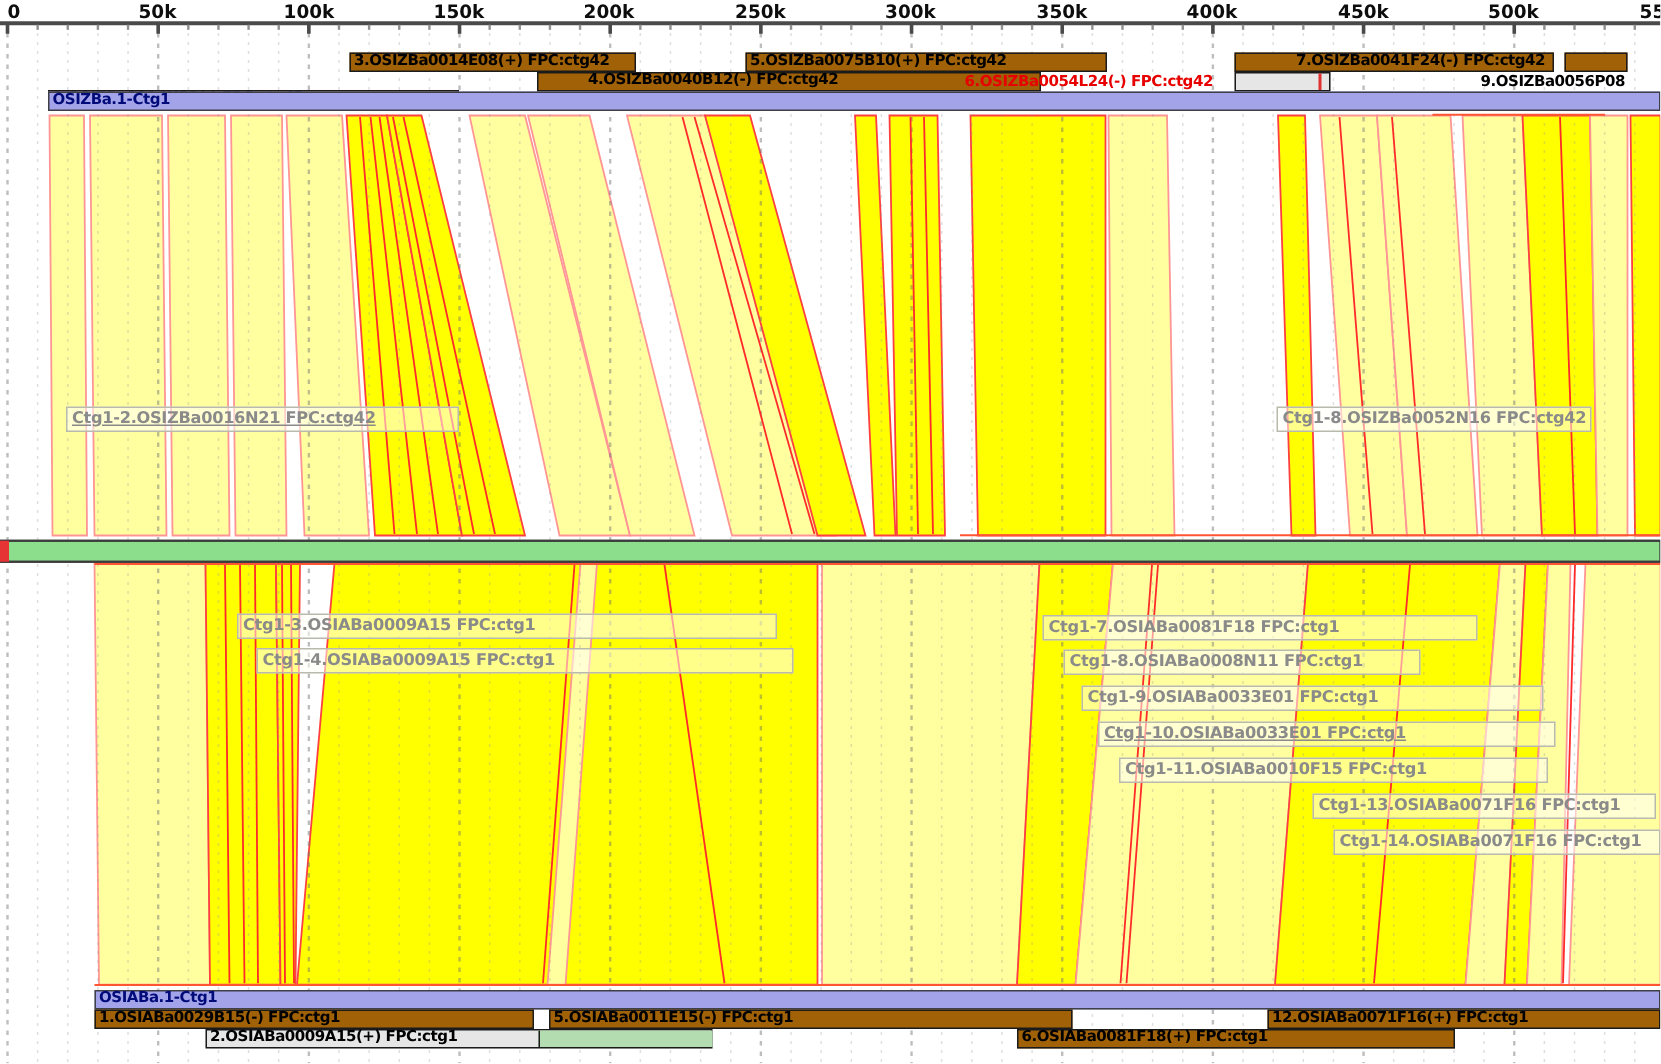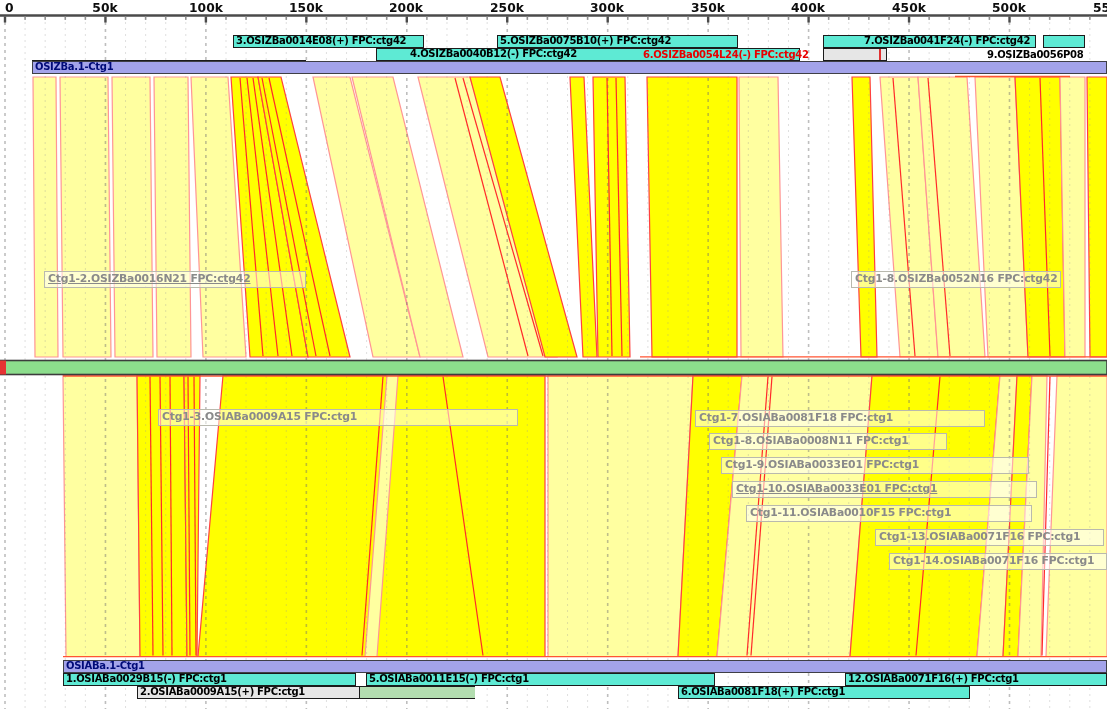--- a/index.html
+++ b/index.html
@@ -3,21 +3,21 @@
 <meta charset="utf-8">
 <style>
   html,body{margin:0;padding:0;background:#ffffff}
   .stage{position:relative;width:1107px;height:709px;background:#ffffff;overflow:hidden;
          font-family:"DejaVu Sans",sans-serif}
   #gfx{position:absolute;left:0;top:0}
   #ui{position:absolute;left:0;top:0;width:1107px;height:709px}
   .bar{position:absolute;box-sizing:border-box;height:13px;border:1px solid #1b1b1b;
        font-weight:bold;font-size:10px;line-height:10.5px;white-space:nowrap;
        padding:0 0 0 2px;letter-spacing:-0.3px;color:#000;overflow:visible}
-  .bar.green{background:#5eead4}
+  .bar.green{background:#a16207}
   .bar.gray{background:#e6e6e6}
   .bar.purple{background:#a3a3ea;border-color:#3f3f46;color:#000a78}
   .seg{position:absolute;top:0;bottom:0;background:#b3ddb0;border-left:1px solid #1b1b1b}
   .rtick{position:absolute;top:0;bottom:0;width:2px;background:#e03030}
   .ftext{position:absolute;font-weight:bold;font-size:10px;line-height:12px;
          letter-spacing:-0.3px;white-space:nowrap}
   .mlabel{position:absolute;box-sizing:border-box;height:17px;border:1px solid #b9b9ae;
           background:rgba(255,255,250,0.55);color:#8a8a8a;font-weight:bold;font-size:10.8px;
           line-height:14.5px;letter-spacing:-0.2px;padding:0 3px;white-space:nowrap;overflow:hidden}
 </style>
@@ -223,34 +223,35 @@
         <text x="1009" y="12" text-anchor="middle" font-size="12.3" font-weight="bold" fill="#0d0d0d" font-family="&quot;DejaVu Sans&quot;,sans-serif">500k</text>
         <text x="1110" y="12" text-anchor="middle" font-size="12.3" font-weight="bold" fill="#0d0d0d" font-family="&quot;DejaVu Sans&quot;,sans-serif">550k</text>
       </g>
     </svg>
   <div id="ui">
       <div class="bar green" style="left: 233px; top: 34.5px; width: 191px;"><span style="position: relative;">3.OSIZBa0014E08(+) FPC:ctg42</span></div>
       <div class="bar green" style="left: 497px; top: 34.5px; width: 241px;"><span style="position: relative;">5.OSIZBa0075B10(+) FPC:ctg42</span></div>
       <div class="bar green" style="left: 823px; top: 34.5px; width: 213px; padding-left: 40px;"><span style="position: relative;">7.OSIZBa0041F24(-) FPC:ctg42</span></div>
       <div class="bar green" style="left: 1043px; top: 34.5px; width: 42px;"><span style="position: relative;"></span></div>
       <div class="bar green" style="left: 32px; top: 47.5px; width: 274px; margin-top: 12px;"><span style="position: relative;">1.OSIZBa0016N21(-) FPC:ctg42</span></div>
-      <div class="bar green" style="left: 376px; top: 47.5px; width: 424px; padding-left: 33px;"><span style="position: relative;">4.OSIZBa0040B12(-) FPC:ctg42</span></div>
+      <div class="bar green" style="left: 358px; top: 47.5px; width: 336px; padding-left: 33px;"><span style="position: relative;">4.OSIZBa0040B12(-) FPC:ctg42</span></div>
       <div class="bar gray" style="left: 823px; top: 47.5px; width: 64px;"><div class="rtick" style="left: 55px;"></div><span style="position: relative;"></span></div>
       <div class="bar purple" style="left: 32px; top: 60.5px; width: 1075px;"><span style="position: relative;">OSIZBa.1-Ctg1</span></div>
       <div class="bar purple" style="left: 63px; top: 659.5px; width: 1044px;"><span style="position: relative;">OSIABa.1-Ctg1</span></div>
       <div class="bar green" style="left: 63px; top: 672.5px; width: 293px;"><span style="position: relative;">1.OSIABa0029B15(-) FPC:ctg1</span></div>
       <div class="bar green" style="left: 366px; top: 672.5px; width: 349px;"><span style="position: relative;">5.OSIABa0011E15(-) FPC:ctg1</span></div>
       <div class="bar green" style="left: 845px; top: 672.5px; width: 262px;"><span style="position: relative;">12.OSIABa0071F16(+) FPC:ctg1</span></div>
       <div class="bar gray" style="left: 137px; top: 685.5px; width: 338px;"><div class="seg" style="left: 221px; width: 115px;"></div><span style="position: relative;">2.OSIABa0009A15(+) FPC:ctg1</span></div>
       <div class="bar green" style="left: 678px; top: 685.5px; width: 292px;"><span style="position: relative;">6.OSIABa0081F18(+) FPC:ctg1</span></div>
       <div class="ftext" style="left: 643px; top: 48.5px; color: rgb(232, 0, 0);">6.OSIZBa0054L24(-) FPC:ctg42</div>
       <div class="ftext" style="left: 987px; top: 48.5px; color: rgb(0, 0, 0);">9.OSIZBa0056P08</div>
       <div class="mlabel" style="left: 44px; top: 271px; width: 262px; text-decoration: underline;">Ctg1-2.OSIZBa0016N21 FPC:ctg42</div>
       <div class="mlabel" style="left: 851px; top: 271px; width: 210px;">Ctg1-8.OSIZBa0052N16 FPC:ctg42</div>
       <div class="mlabel" style="left: 158px; top: 409px; width: 360px;">Ctg1-3.OSIABa0009A15 FPC:ctg1</div>
+      <div class="mlabel" style="left: 171px; top: 432px; width: 358px;">Ctg1-4.OSIABa0009A15 FPC:ctg1</div>
       <div class="mlabel" style="left: 695px; top: 410px; width: 290px;">Ctg1-7.OSIABa0081F18 FPC:ctg1</div>
       <div class="mlabel" style="left: 709px; top: 433px; width: 238px;">Ctg1-8.OSIABa0008N11 FPC:ctg1</div>
       <div class="mlabel" style="left: 721px; top: 457px; width: 308px;">Ctg1-9.OSIABa0033E01 FPC:ctg1</div>
       <div class="mlabel" style="left: 732px; top: 481px; width: 305px; text-decoration: underline;">Ctg1-10.OSIABa0033E01 FPC:ctg1</div>
       <div class="mlabel" style="left: 746px; top: 505px; width: 286px;">Ctg1-11.OSIABa0010F15 FPC:ctg1</div>
       <div class="mlabel" style="left: 875px; top: 529px; width: 229px;">Ctg1-13.OSIABa0071F16 FPC:ctg1</div>
       <div class="mlabel" style="left: 889px; top: 553px; width: 218px;">Ctg1-14.OSIABa0071F16 FPC:ctg1</div>
     </div>
 </div>
 

